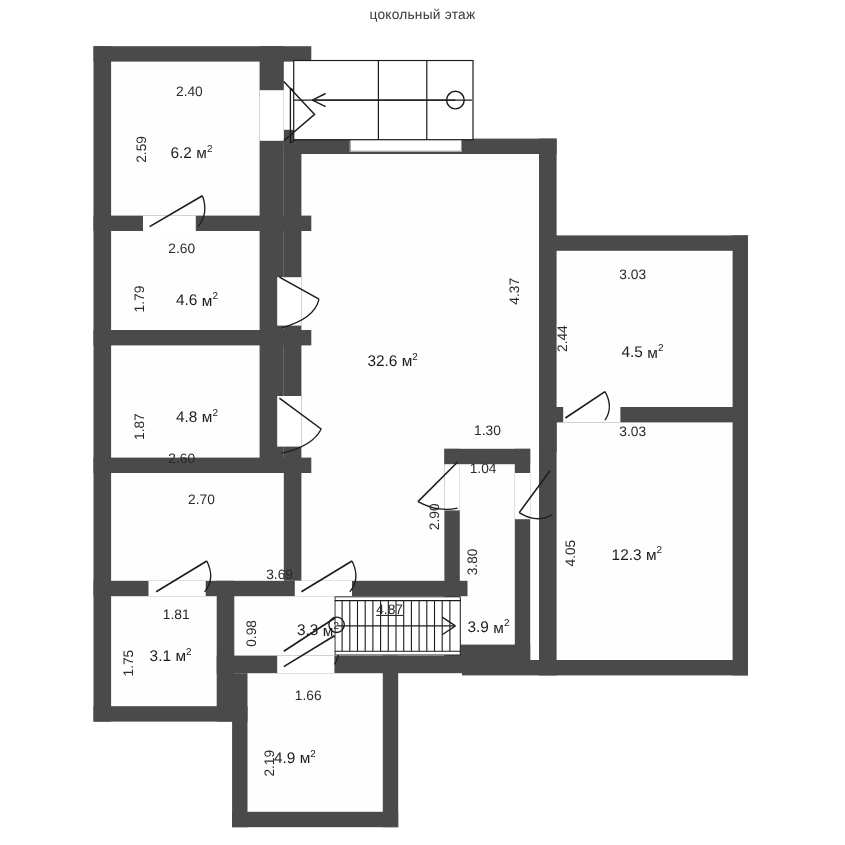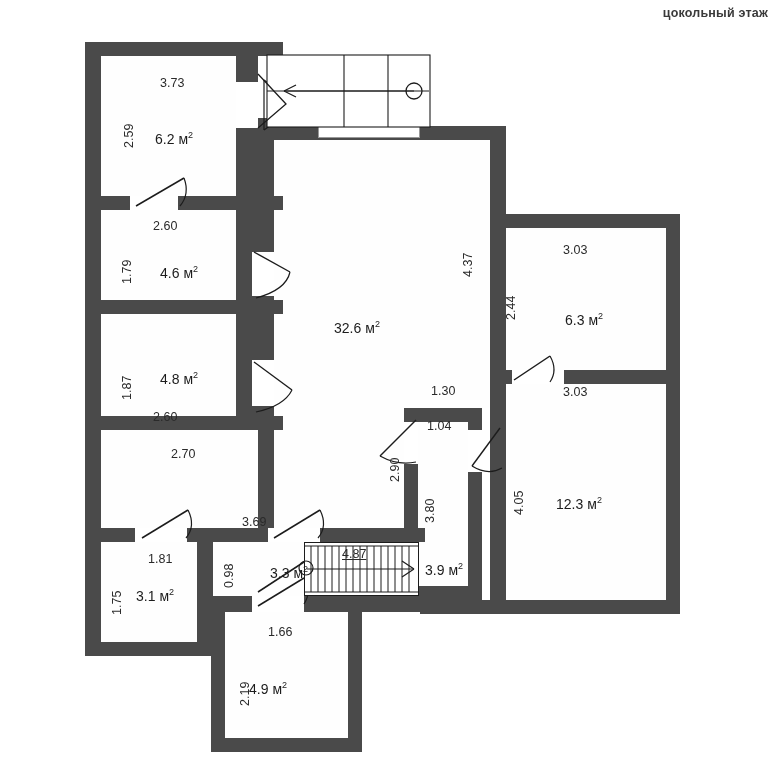--- a/index.html
+++ b/index.html
@@ -8,21 +8,21 @@
     font-family:"Liberation Sans", sans-serif;
     color:#222222;
     overflow:hidden;
     position:relative;
   }
   #plan-root{position:relative;width:768px;height:768px;background:#fff;}
 
   
   #plan-title{
     position:absolute;left:0;top:6px;width:768px;
-    text-align:right;font-size:12.5px;color:#3a3a3a;letter-spacing:.2px;font-weight:bold;
+    text-align:center;font-size:12.5px;color:#3a3a3a;letter-spacing:.2px;
   }
 
   
   #watermark{
     position:absolute;left:268px;top:348px;
     font-size:58px;font-weight:bold;color:#f0f0f0;
     letter-spacing:-1px;user-select:none;pointer-events:none;z-index:1;
   }
 
   
@@ -236,21 +236,21 @@
       <line x1="3" y1="27" x2="110" y2="27" stroke="#1c1c1c" stroke-width="1.1"></line>
       <path d="M110 27 L98 19 M110 27 L98 35" stroke="#1c1c1c" stroke-width="1.2" fill="none"></path>
     </svg>
   </div>
   <div class="door" style="left:296px; top:558px;">
     <svg width="20" height="20" viewBox="0 0 20 20">
       <circle cx="10" cy="10" r="7" fill="none" stroke="#1c1c1c" stroke-width="1.2"></circle>
     </svg>
   </div>
 
-  <div class="lbl dim" style="left:160px; top:76px;">3.73</div>
+  <div class="lbl dim" style="left:160px; top:76px;">2.40</div>
   <div class="lbl dim vert" style="left:122px; top:148px;">2.59</div>
   <div class="lbl area" style="left:155px; top:130px;">
     <span>6.2</span><span style="margin-left:4px;">м</span><span class="sup">2</span>
   </div>
 
   <div class="lbl dim" style="left:153px; top:219px;">2.60</div>
   <div class="lbl dim vert" style="left:120px; top:284px;">1.79</div>
   <div class="lbl area" style="left:160px; top:264px;">
     <span>4.6</span><span style="margin-left:4px;">м</span><span class="sup">2</span>
   </div>
@@ -266,21 +266,21 @@
 
   <div class="lbl area" style="left:334px; top:319px;">
     <span>32.6</span><span style="margin-left:4px;">м</span><span class="sup">2</span>
   </div>
   <div class="lbl dim vert" style="left:461px; top:277px;">4.37</div>
   <div class="lbl dim" style="left:431px; top:384px;text-align:center;">1.30</div>
 
   <div class="lbl dim" style="left:563px; top:243px;">3.03</div>
   <div class="lbl dim vert" style="left:504px; top:320px;">2.44</div>
   <div class="lbl area" style="left:565px; top:311px;">
-    <span>6.3</span><span style="margin-left:4px;">м</span><span class="sup">2</span>
+    <span>4.5</span><span style="margin-left:4px;">м</span><span class="sup">2</span>
   </div>
 
   <div class="lbl dim" style="left:563px; top:385px;">3.03</div>
   <div class="lbl dim vert" style="left:512px; top:515px;">4.05</div>
   <div class="lbl area" style="left:556px; top:495px;">
     <span>12.3</span><span style="margin-left:4px;">м</span><span class="sup">2</span>
   </div>
 
   <div class="lbl dim" style="left:427px; top:419px;">1.04</div>
   <div class="lbl dim vert" style="left:388px; top:482px;">2.90</div>

